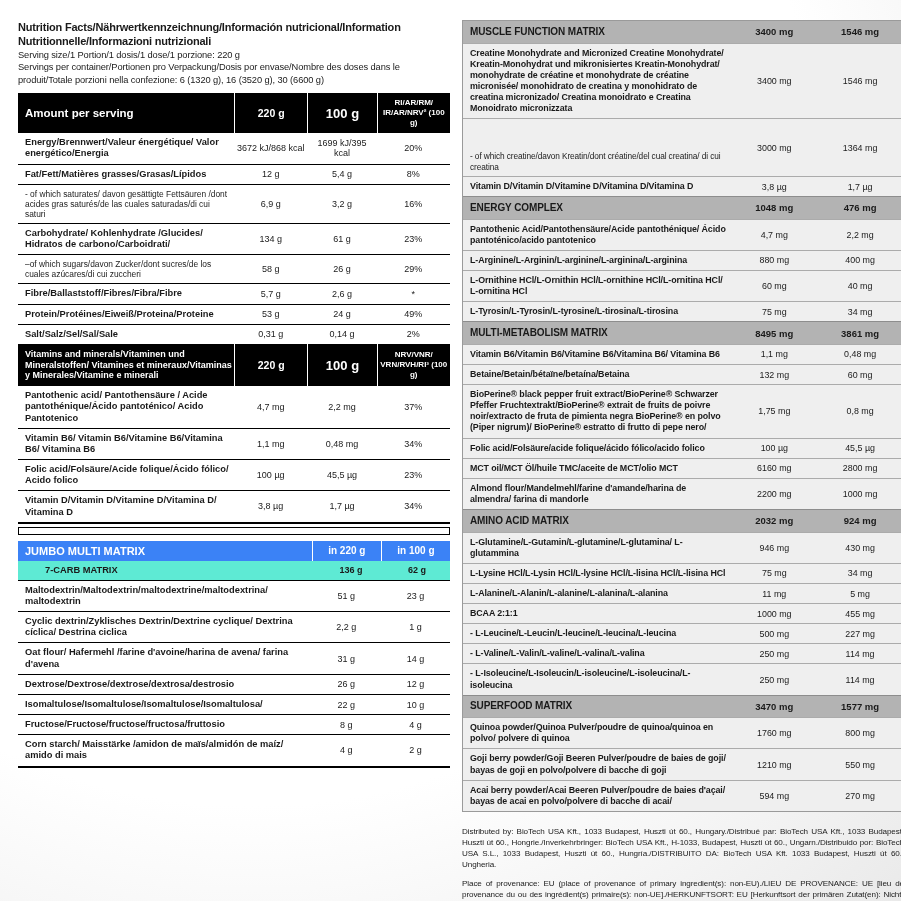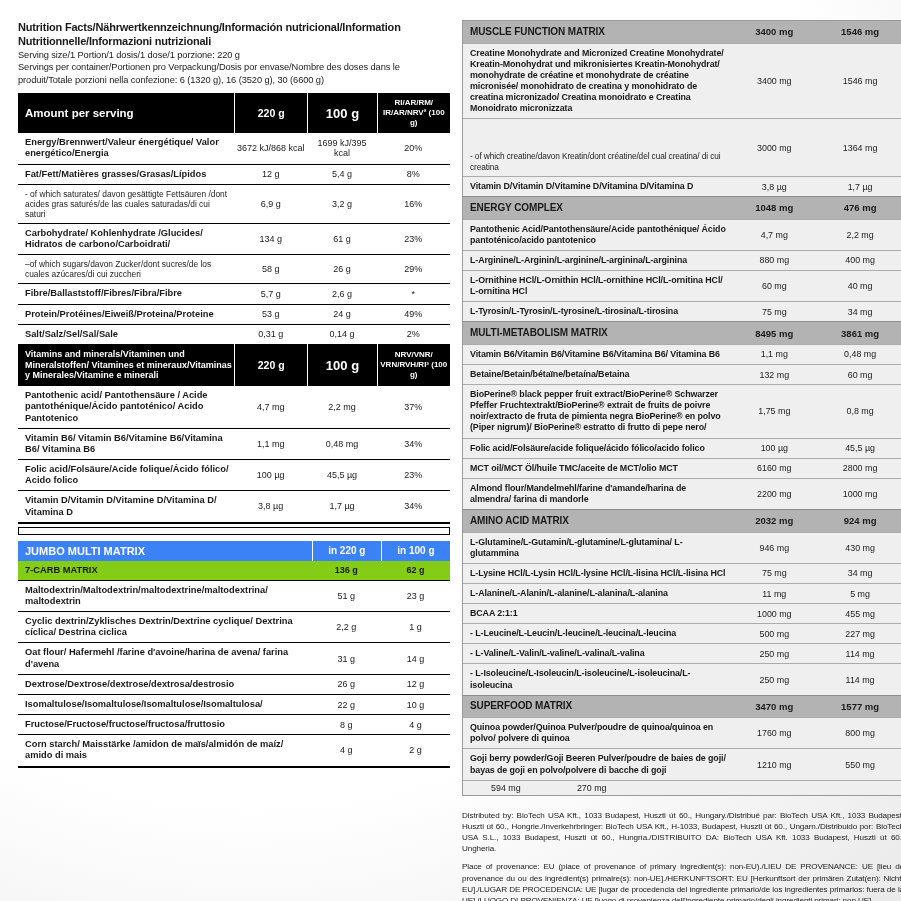--- a/index.html
+++ b/index.html
@@ -42,21 +42,21 @@
   .jumbotable { margin-top: 6px; border-bottom: 2px solid #000; }
   .thead3 { background: #3b82f6; color: #fff; display: flex; }
   .thead3 > div { display: flex; align-items: center; justify-content: center; font-weight: bold; padding: 4px 2px; font-size: 11px; }
   .thead3 .j1 { width: 68%; justify-content: flex-start; padding-left: 7px; }
   .thead3 .j2 { width: 16%; border-left: 1px solid #fff; font-size: 10px; }
   .thead3 .j3 { width: 16%; border-left: 1px solid #fff; font-size: 10px; }
   .jrow { display: flex; border-top: 1px solid #000; font-size: 9px; }
   .jbody .jrow:first-child { border-top: none; }
   .jrow .j1 { width: 68%; padding: 4px 4px 4px 7px; line-height: 1.2; display: flex; align-items: center; font-weight: bold; font-size: 9.3px; }
   .jrow .j2, .jrow .j3 { width: 16%; display: flex; align-items: center; justify-content: center; }
-  .jrow.section { background: #84cc16; }
+  .jrow.section { background: #5eead4; padding-left: 20px; }
   .jrow.section .j2, .jrow.section .j3 { font-weight: bold; }
 
   
   .rtable { border: 1px solid #9a9a9a; background: #efefef; }
   .rrow { display: flex; border-top: 1px solid #ababab; font-size: 8.9px; }
   .rtable .rrow:first-child { border-top: none; }
   .rrow .r1 { width: 61%; padding: 4px 4px 4px 7px; line-height: 1.25; display: flex; align-items: center; font-weight: bold; letter-spacing: -0.1px; }
   .rrow .r2, .rrow .r3 { width: 19.5%; display: flex; align-items: center; justify-content: center; padding: 2px; }
   .rrow.section { background: #b3b3b3; border-top: 1px solid #8d8d8d; }
   .rrow.section .r1 { font-size: 10px; padding: 4.5px 4px 4.5px 7px; }
@@ -366,20 +366,21 @@
         <div class="r1">Quinoa powder/Quinoa Pulver/poudre de quinoa/quinoa en polvo/ polvere di quinoa</div>
         <div class="r2">1760 mg</div>
         <div class="r3">800 mg</div>
       </div>
         <div class="rrow row">
         <div class="r1">Goji berry powder/Goji Beeren Pulver/poudre de baies de goji/ bayas de goji en polvo/polvere di bacche di goji</div>
         <div class="r2">1210 mg</div>
         <div class="r3">550 mg</div>
       </div>
         <div class="rrow row">
+        <div class="r1">Acai berry powder/Acai Beeren Pulver/poudre de baies d'açai/ bayas de acai en polvo/polvere di bacche di acai/</div>
         <div class="r2">594 mg</div>
         <div class="r3">270 mg</div>
       </div>
       </div>
 
     <div class="legal">
       <p>Distributed by: BioTech USA Kft., 1033 Budapest, Huszti út 60., Hungary./Distribué par: BioTech USA Kft., 1033 Budapest, Huszti út 60., Hongrie./Inverkehrbringer: BioTech USA Kft., H-1033, Budapest, Huszti út 60., Ungarn./Distribuido por: BioTech USA S.L., 1033 Budapest, Huszti út 60., Hungría./DISTRIBUITO DA: BioTech USA Kft. 1033 Budapest, Huszti út 60., Ungheria.</p>
       <p>Place of provenance: EU (place of provenance of primary ingredient(s): non-EU)./LIEU DE PROVENANCE: UE [lieu de provenance du ou des ingrédient(s) primaire(s): non-UE]./HERKUNFTSORT: EU [Herkunftsort der primären Zutat(en): Nicht-EU]./LUGAR DE PROCEDENCIA: UE [lugar de procedencia del ingrediente primario/de los ingredientes primarios: fuera de la UE]./LUOGO DI PROVENIENZA: UE [luogo di provenienza dell'ingrediente primario/degli ingredienti primari: non UE].</p>
     </div>
 

